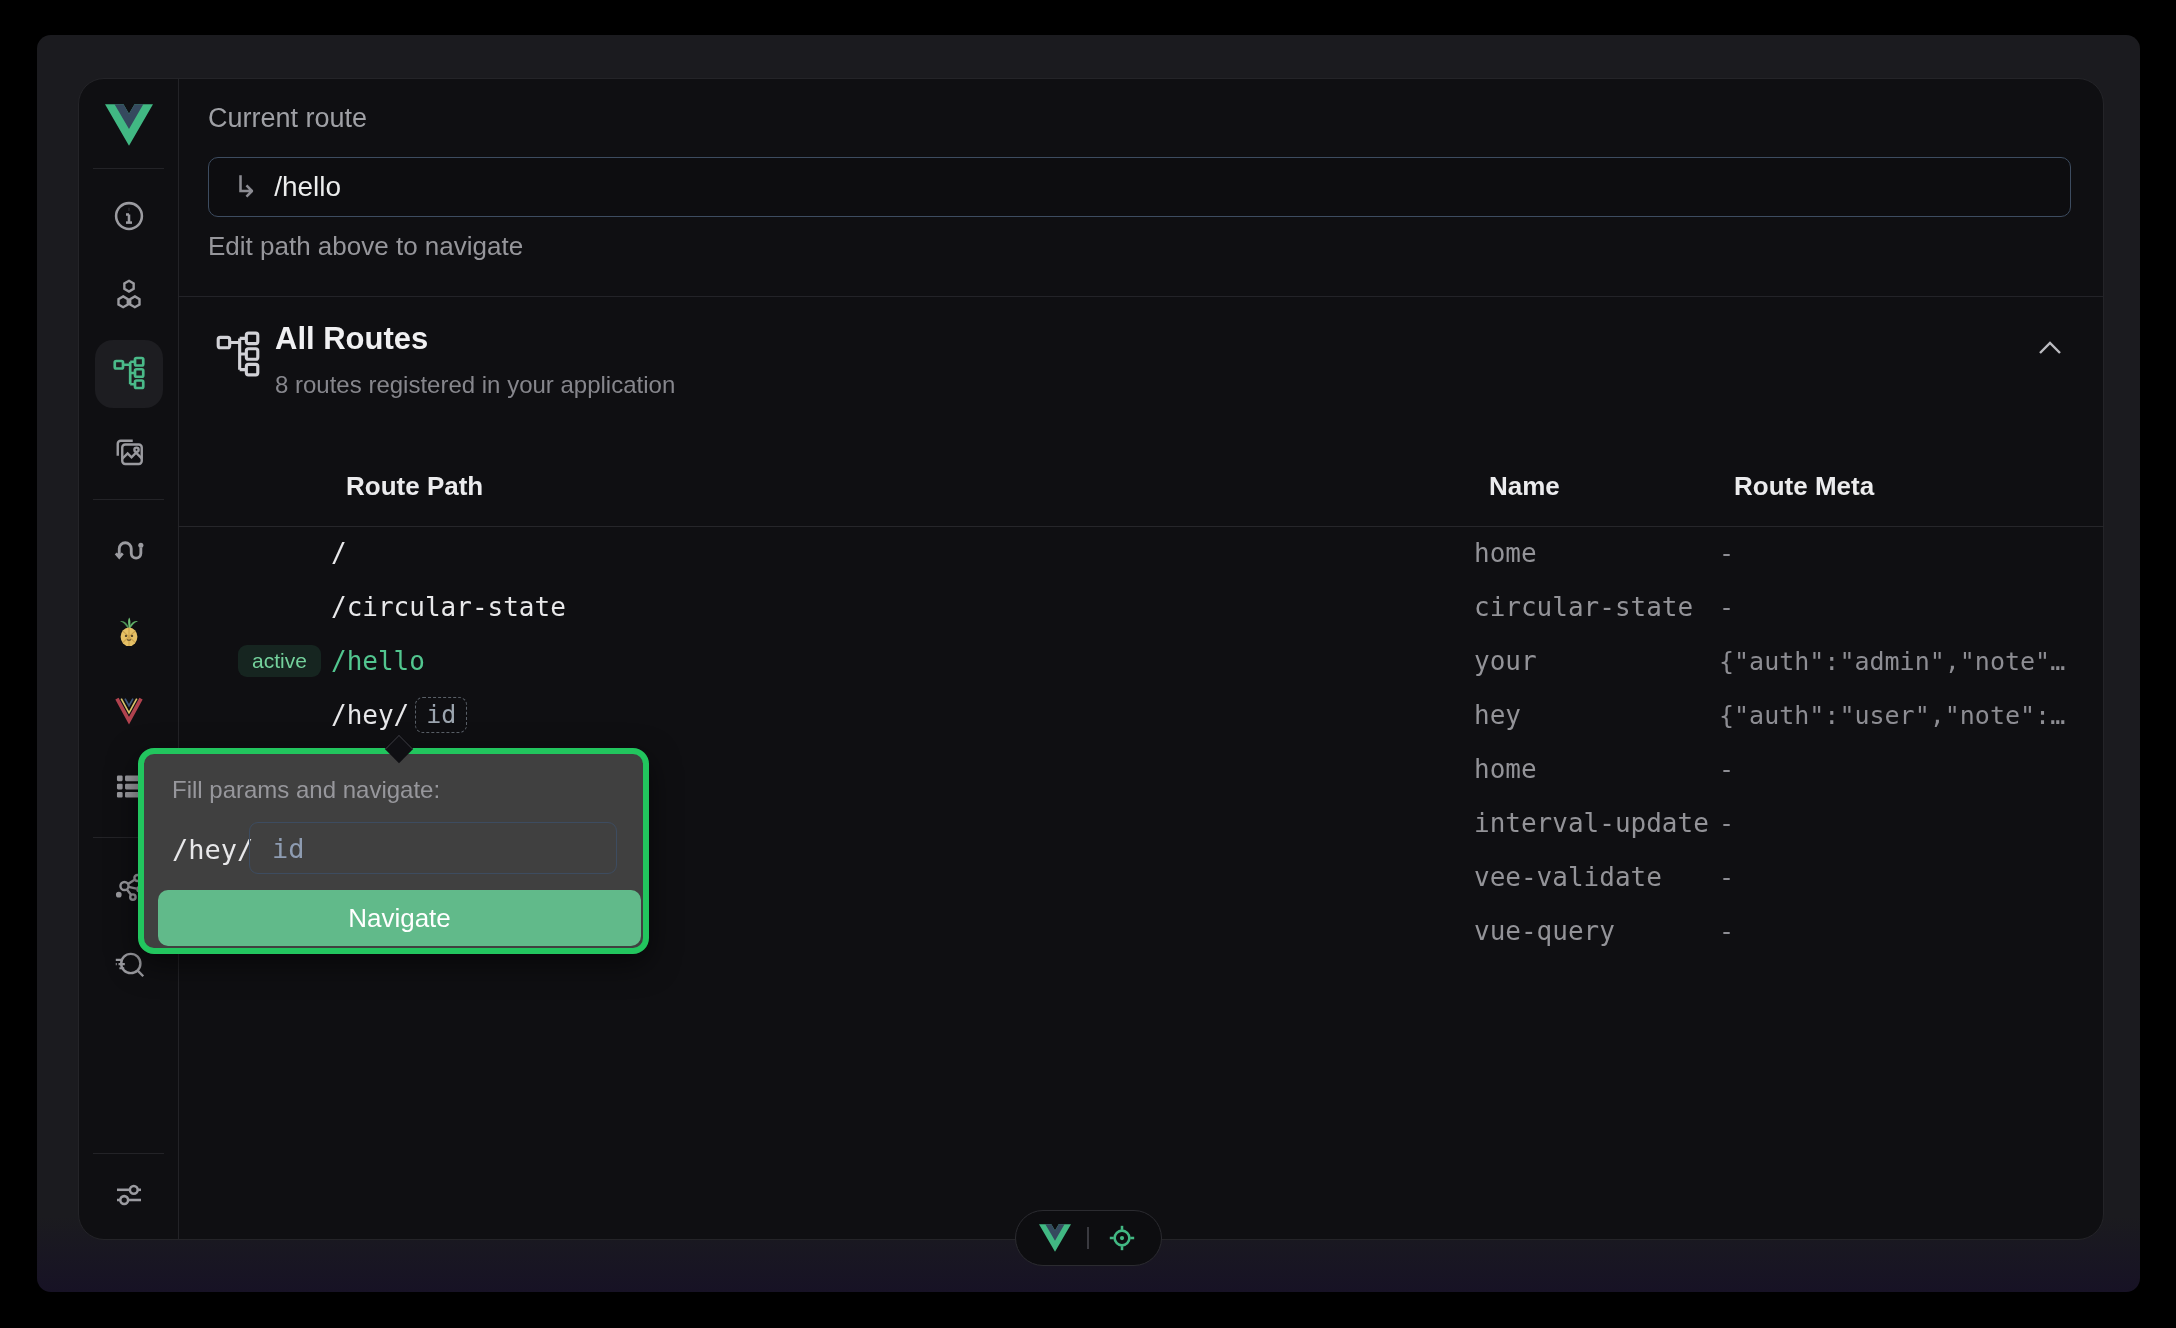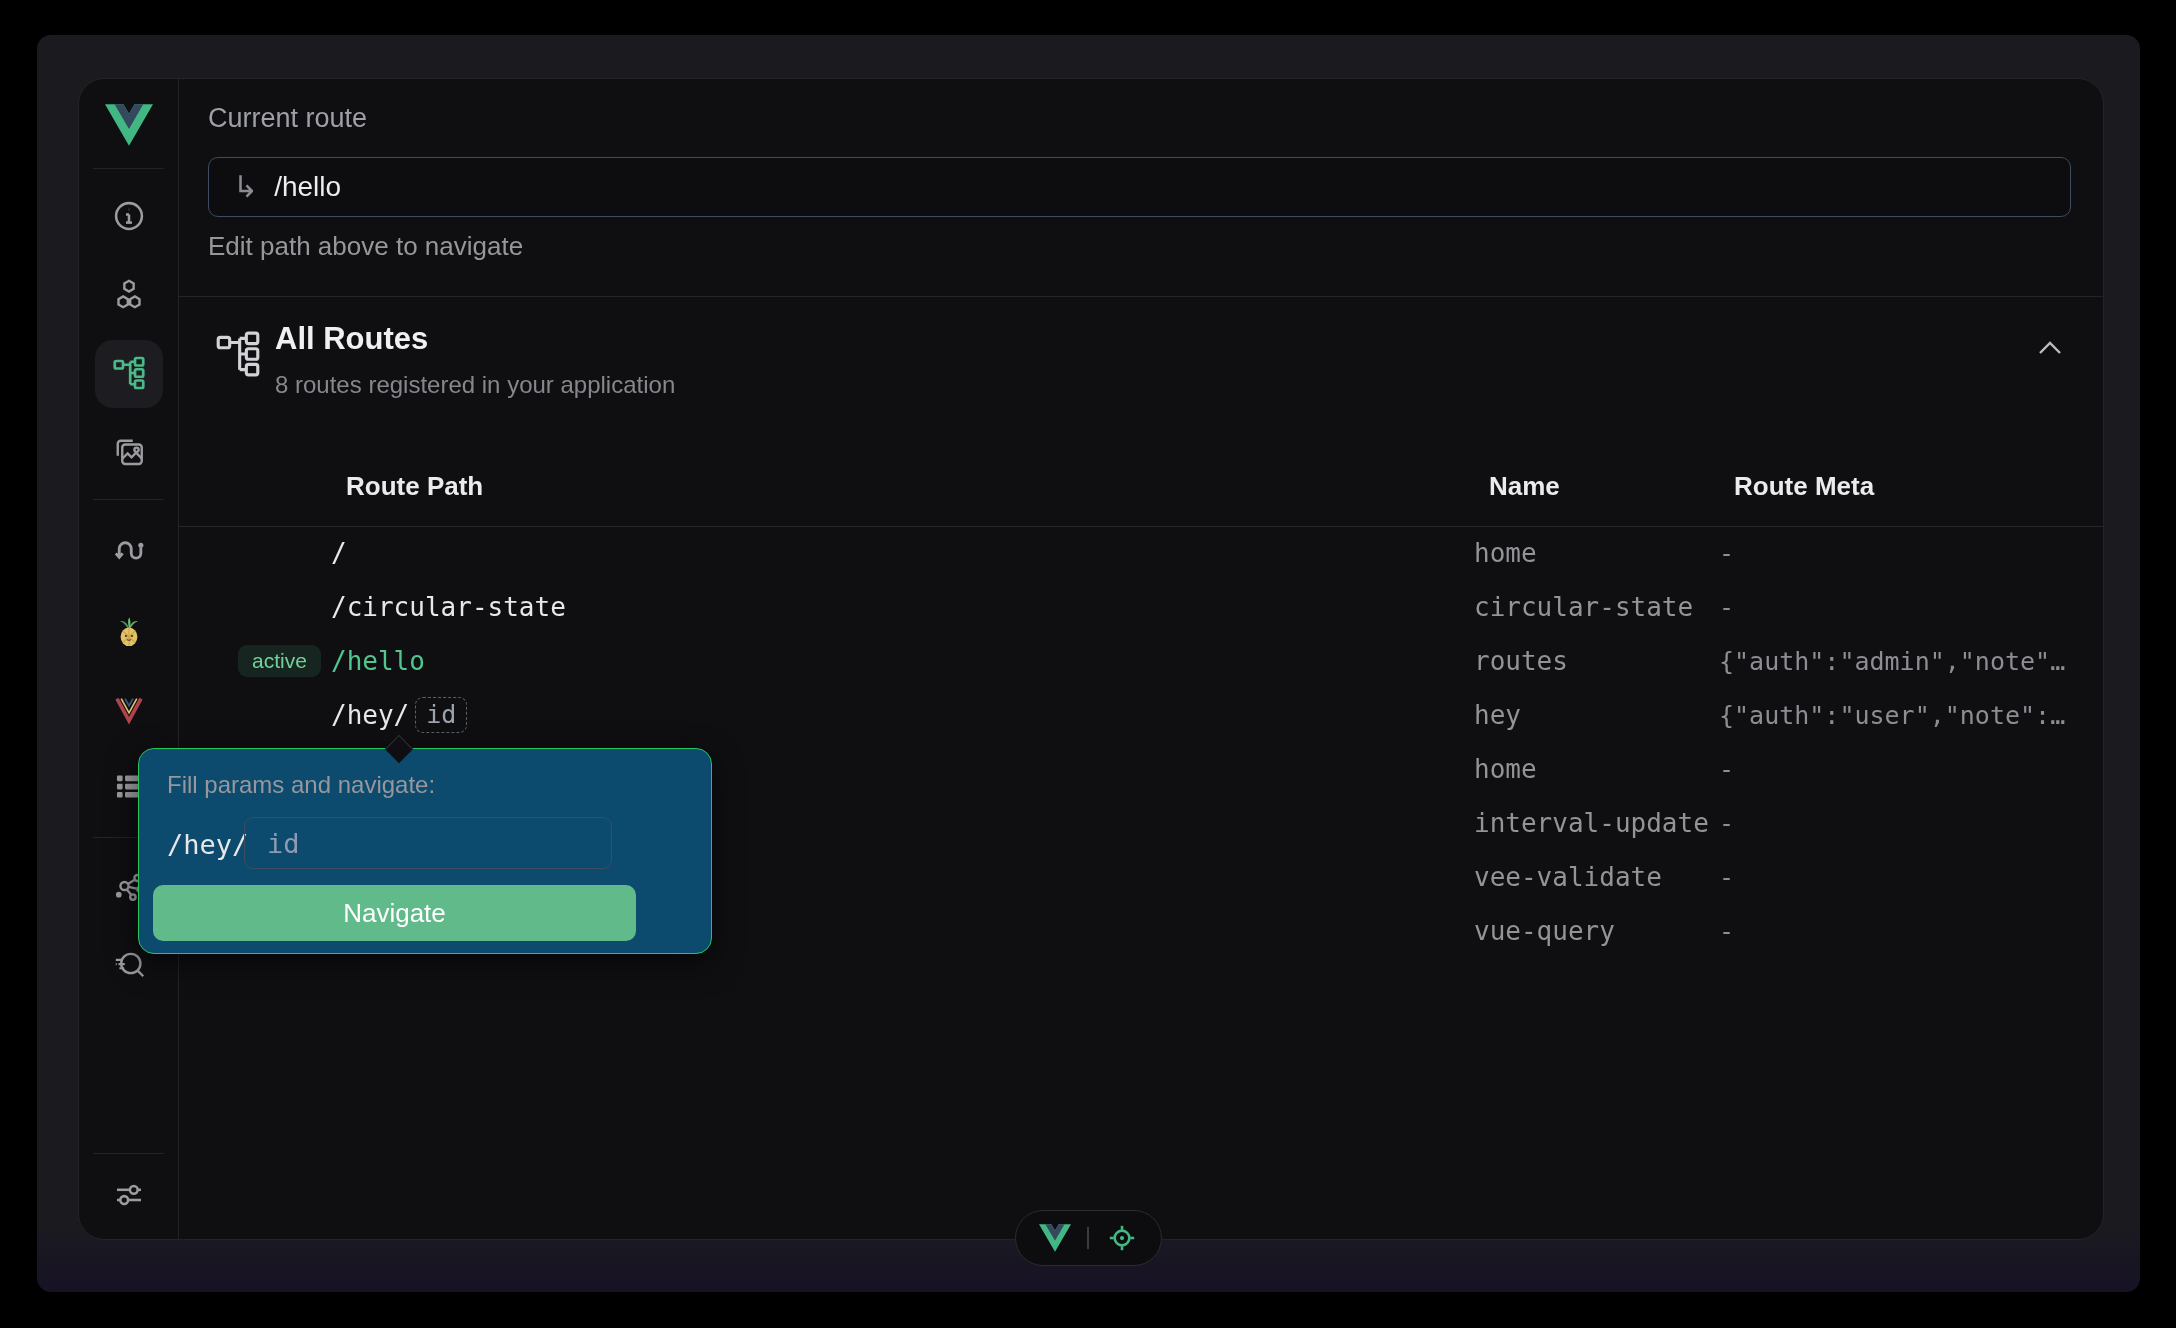--- a/index.html
+++ b/index.html
@@ -54,22 +54,22 @@
     font-size:26px; color:#e8e8ea; white-space:nowrap; display:flex; align-items:center; }
   .t-row.active .r-path { color:#52c68f; }
   .r-chip { display:inline-block; margin-left:6px; border:1.5px dashed #5a6068;
     border-radius:8px; padding:0 10px; color:#9ba4ae; font-size:25px; line-height:34px; }
   .r-name { position:absolute; left:1295px; top:50%; transform:translateY(-50%);
     font-size:26px; color:#939398; white-space:nowrap; }
   .r-meta { position:absolute; left:1540px; top:50%; transform:translateY(-50%);
     font-size:25px; color:#8d8d93; white-space:nowrap; }
 
   
-  .popup { position:absolute; left:59px; top:669px; width:574px; height:206px;
-    background:#0c4a6e; border:1px solid #22c55e; border-radius:16px; z-index:20;
+  .popup { position:absolute; left:59px; top:669px; width:511px; height:206px;
+    background:#404040; border:6px solid #22c55e; border-radius:16px; z-index:20;
     box-shadow:0 10px 30px rgba(0,0,0,.55); }
   .caret { position:absolute; left:310px; top:660px; width:20px; height:20px;
     background:#0f0f13; border-left:1px solid #303036; border-top:1px solid #303036;
     transform:rotate(45deg); z-index:21; }
   .pp-label { position:absolute; left:28px; top:22px; font-size:24px; color:#97979c; }
   .pp-prefix { position:absolute; left:28px; top:80px; font-size:27px; color:#e8e8ea; }
   .pp-input { position:absolute; left:105px; top:68px; width:368px; height:52px;
     background:transparent; border:1.5px solid #3d4c60; border-radius:9px;
     color:#8e9cb2; font-size:27px; padding-left:22px; outline:none;
     font-family:"DejaVu Sans Mono", monospace; }
@@ -257,21 +257,21 @@
               <span>/circular-state</span>
             </span>
     <span class="r-name mono">circular-state</span>
     <span class="r-meta mono">-</span>
   </div>
           <div class="t-row active" style="top: 555px;">
     <span class="badge">active</span>
     <span class="r-path mono">
               <span>/hello</span>
             </span>
-    <span class="r-name mono">routes</span>
+    <span class="r-name mono">your</span>
     <span class="r-meta mono">{"auth":"admin","note"…</span>
   </div>
           <div class="t-row" style="top: 609px;">
 
     <span class="r-path mono">
               <span>/hey/</span>
               <span class="r-chip mono">id</span>
             </span>
     <span class="r-name mono">hey</span>
     <span class="r-meta mono">{"auth":"user","note":…</span>

